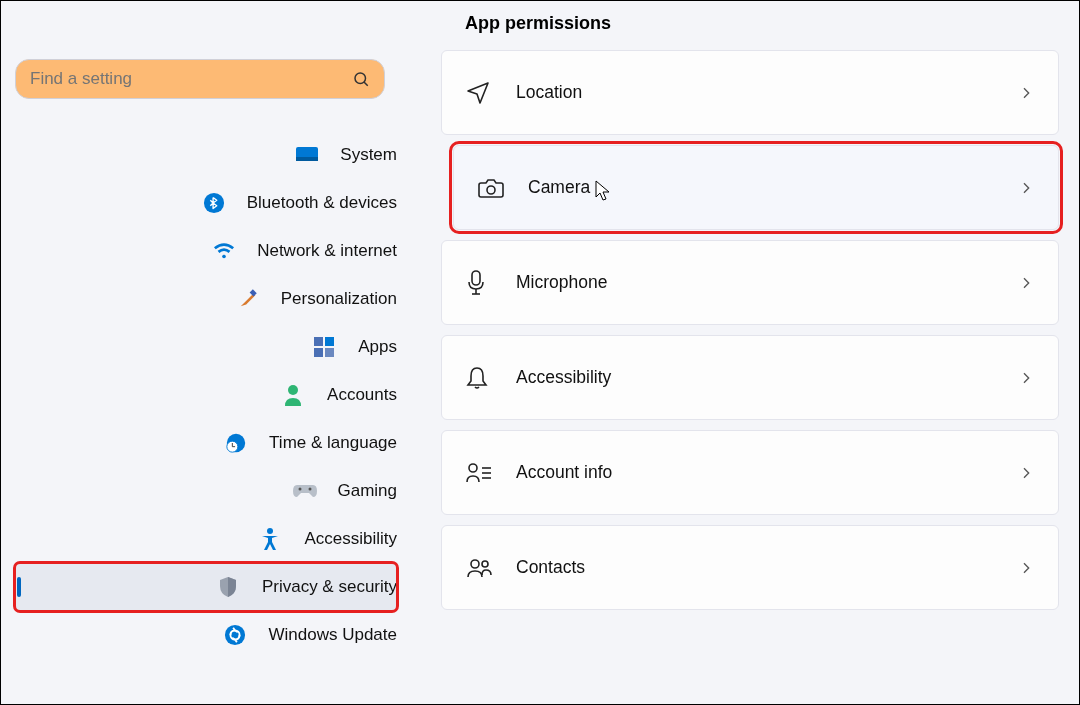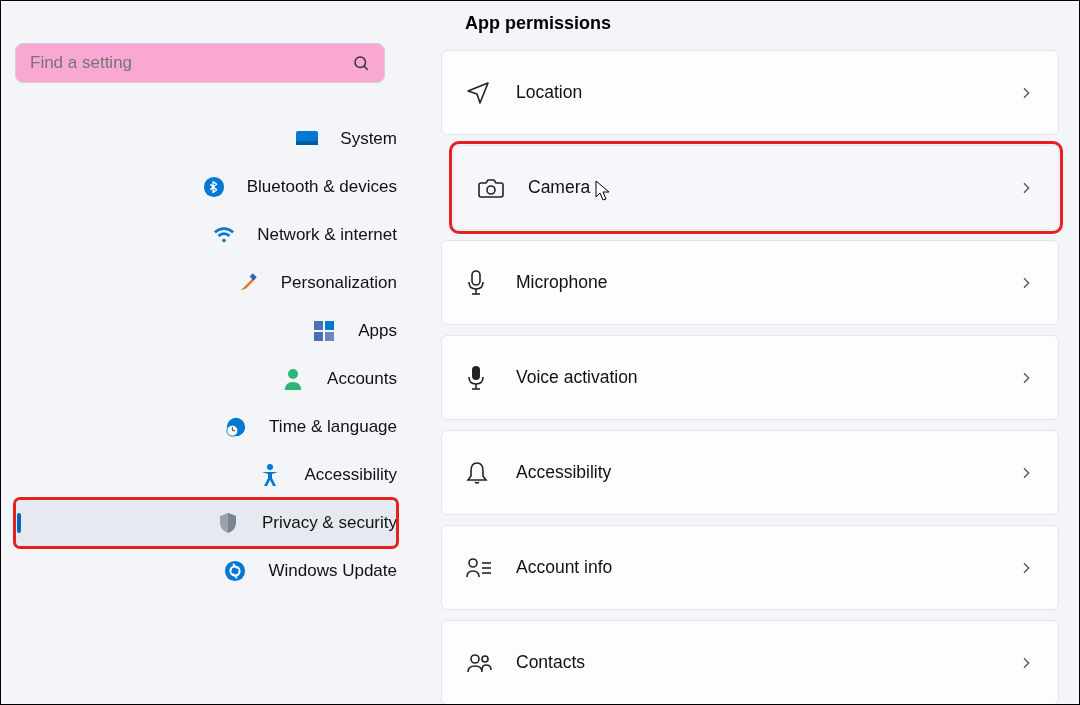--- a/index.html
+++ b/index.html
@@ -1,19 +1,19 @@
 <!DOCTYPE html>
 <html><head>
   <meta charset="utf-8">
   <style>
     * { margin: 0; padding: 0; box-sizing: border-box; font-family: "Segoe UI", -apple-system, sans-serif; }
     body { width: 1080px; height: 705px; background: #f4f5f9; border: 1px solid #000; overflow: hidden; display: flex; }
     .sidebar { width: 410px; padding: 12px 14px 0 14px; }
     .avatar-stub { width: 42px; height: 18px; margin-left: 6px; }
-    .search-box { margin-top: 12px; width: 370px; height: 40px; background: #f9a8d4; border: 1px solid #d0d0d8; border-radius: 8px; display: flex; align-items: center; padding: 0 14px; }
+    .search-box { margin-top: 28px; width: 370px; height: 40px; background: #fdba74; border: 1px solid #d0d0d8; border-radius: 14px; display: flex; align-items: center; padding: 0 14px; }
     .search-box input { flex: 1; border: none; outline: none; font-size: 17px; color: #444; background: transparent; }
     .search-box svg { width: 18px; height: 18px; color: #333; }
     .nav-list { margin-top: 32px; display: flex; flex-direction: column; gap: 0; }
     .nav-item { height: 48px; display: flex; align-items: center; padding-left: 14px; border-radius: 5px; cursor: pointer; position: relative; font-size: 17px; color: #111; justify-content: flex-end; }
     .nav-item .icon-slot { width: 44px; display: flex; align-items: center; }
     .nav-item.selected { background: #e6e9f0; }
     .nav-item.selected::before { content: ''; position: absolute; left: 2px; top: 14px; bottom: 14px; width: 4px; background: #0067c0; border-radius: 2px; }
     .highlight-red { outline: 3px solid #e62020; outline-offset: -1px; }
     .main { flex: 1; padding: 12px 20px 0 30px; display: flex; flex-direction: column; }
     .section-title { font-size: 18px; font-weight: 600; color: #000; margin-bottom: 16px; margin-left: 24px; }
@@ -110,20 +110,30 @@
         <svg width="22" height="22" viewBox="0 0 24 24">
             <circle cx="12" cy="12" r="10" fill="#0078d4"></circle>
             <circle cx="8" cy="16" r="6" fill="#fff" stroke="#0078d4" stroke-width="1"></circle>
             <line x1="8" y1="16" x2="8" y2="12" stroke="#333" stroke-width="1"></line>
             <line x1="8" y1="16" x2="11" y2="16" stroke="#333" stroke-width="1"></line>
           </svg>
       </span>
       <span>Time &amp; language</span>
     </div>
 
+    <div class="nav-item">
+      <span class="icon-slot">
+        <svg width="24" height="16" viewBox="0 0 24 16">
+            <path d="M4 2 L20 2 Q24 2 24 8 Q24 14 20 14 L16 10 L8 10 L4 14 Q0 14 0 8 Q0 2 4 2 Z" fill="#b8bfc9"></path>
+            <circle cx="7" cy="6" r="1.5" fill="#555"></circle>
+            <circle cx="17" cy="6" r="1.5" fill="#555"></circle>
+          </svg>
+      </span>
+      <span>Gaming</span>
+    </div>
 
     <div class="nav-item">
       <span class="icon-slot">
         <svg width="20" height="22" viewBox="0 0 20 22">
             <circle cx="10" cy="3" r="3" fill="#0078d4"></circle>
             <path d="M2 8 L18 8 L12 10 L12 14 L16 22 L13 22 L10 16 L7 22 L4 22 L8 14 L8 10 Z" fill="#0078d4"></path>
           </svg>
       </span>
       <span>Accessibility</span>
     </div>
@@ -190,34 +200,20 @@
             <line x1="10" y1="19" x2="10" y2="24"></line>
             <line x1="6" y1="24" x2="14" y2="24"></line>
           </svg>
       </span>
       <span class="label">Microphone</span>
       <svg class="chevron" viewBox="0 0 24 24" fill="none" stroke="currentColor" stroke-width="2">
           <polyline points="9 5 16 12 9 19"></polyline>
         </svg>
     </div>
 
-    <div class="card">
-      <span class="icon-slot">
-        <svg width="20" height="26" viewBox="0 0 20 26" fill="#222">
-            <rect x="6" y="1" width="8" height="14" rx="4"></rect>
-            <path d="M3 12 Q3 19 10 19 Q17 19 17 12" fill="none" stroke="#222" stroke-width="1.6"></path>
-            <line x1="10" y1="19" x2="10" y2="24" stroke="#222" stroke-width="1.6"></line>
-            <line x1="6" y1="24" x2="14" y2="24" stroke="#222" stroke-width="1.6"></line>
-          </svg>
-      </span>
-      <span class="label">Voice activation</span>
-      <svg class="chevron" viewBox="0 0 24 24" fill="none" stroke="currentColor" stroke-width="2">
-          <polyline points="9 5 16 12 9 19"></polyline>
-        </svg>
-    </div>
 
     <div class="card">
       <span class="icon-slot">
         <svg width="22" height="24" viewBox="0 0 22 24" fill="none" stroke="#222" stroke-width="1.6">
             <path d="M11 2 Q17 2 17 10 L17 15 L20 19 L2 19 L5 15 L5 10 Q5 2 11 2 Z"></path>
             <path d="M9 21 Q11 23 13 21"></path>
           </svg>
       </span>
       <span class="label">Accessibility</span>
       <svg class="chevron" viewBox="0 0 24 24" fill="none" stroke="currentColor" stroke-width="2">

